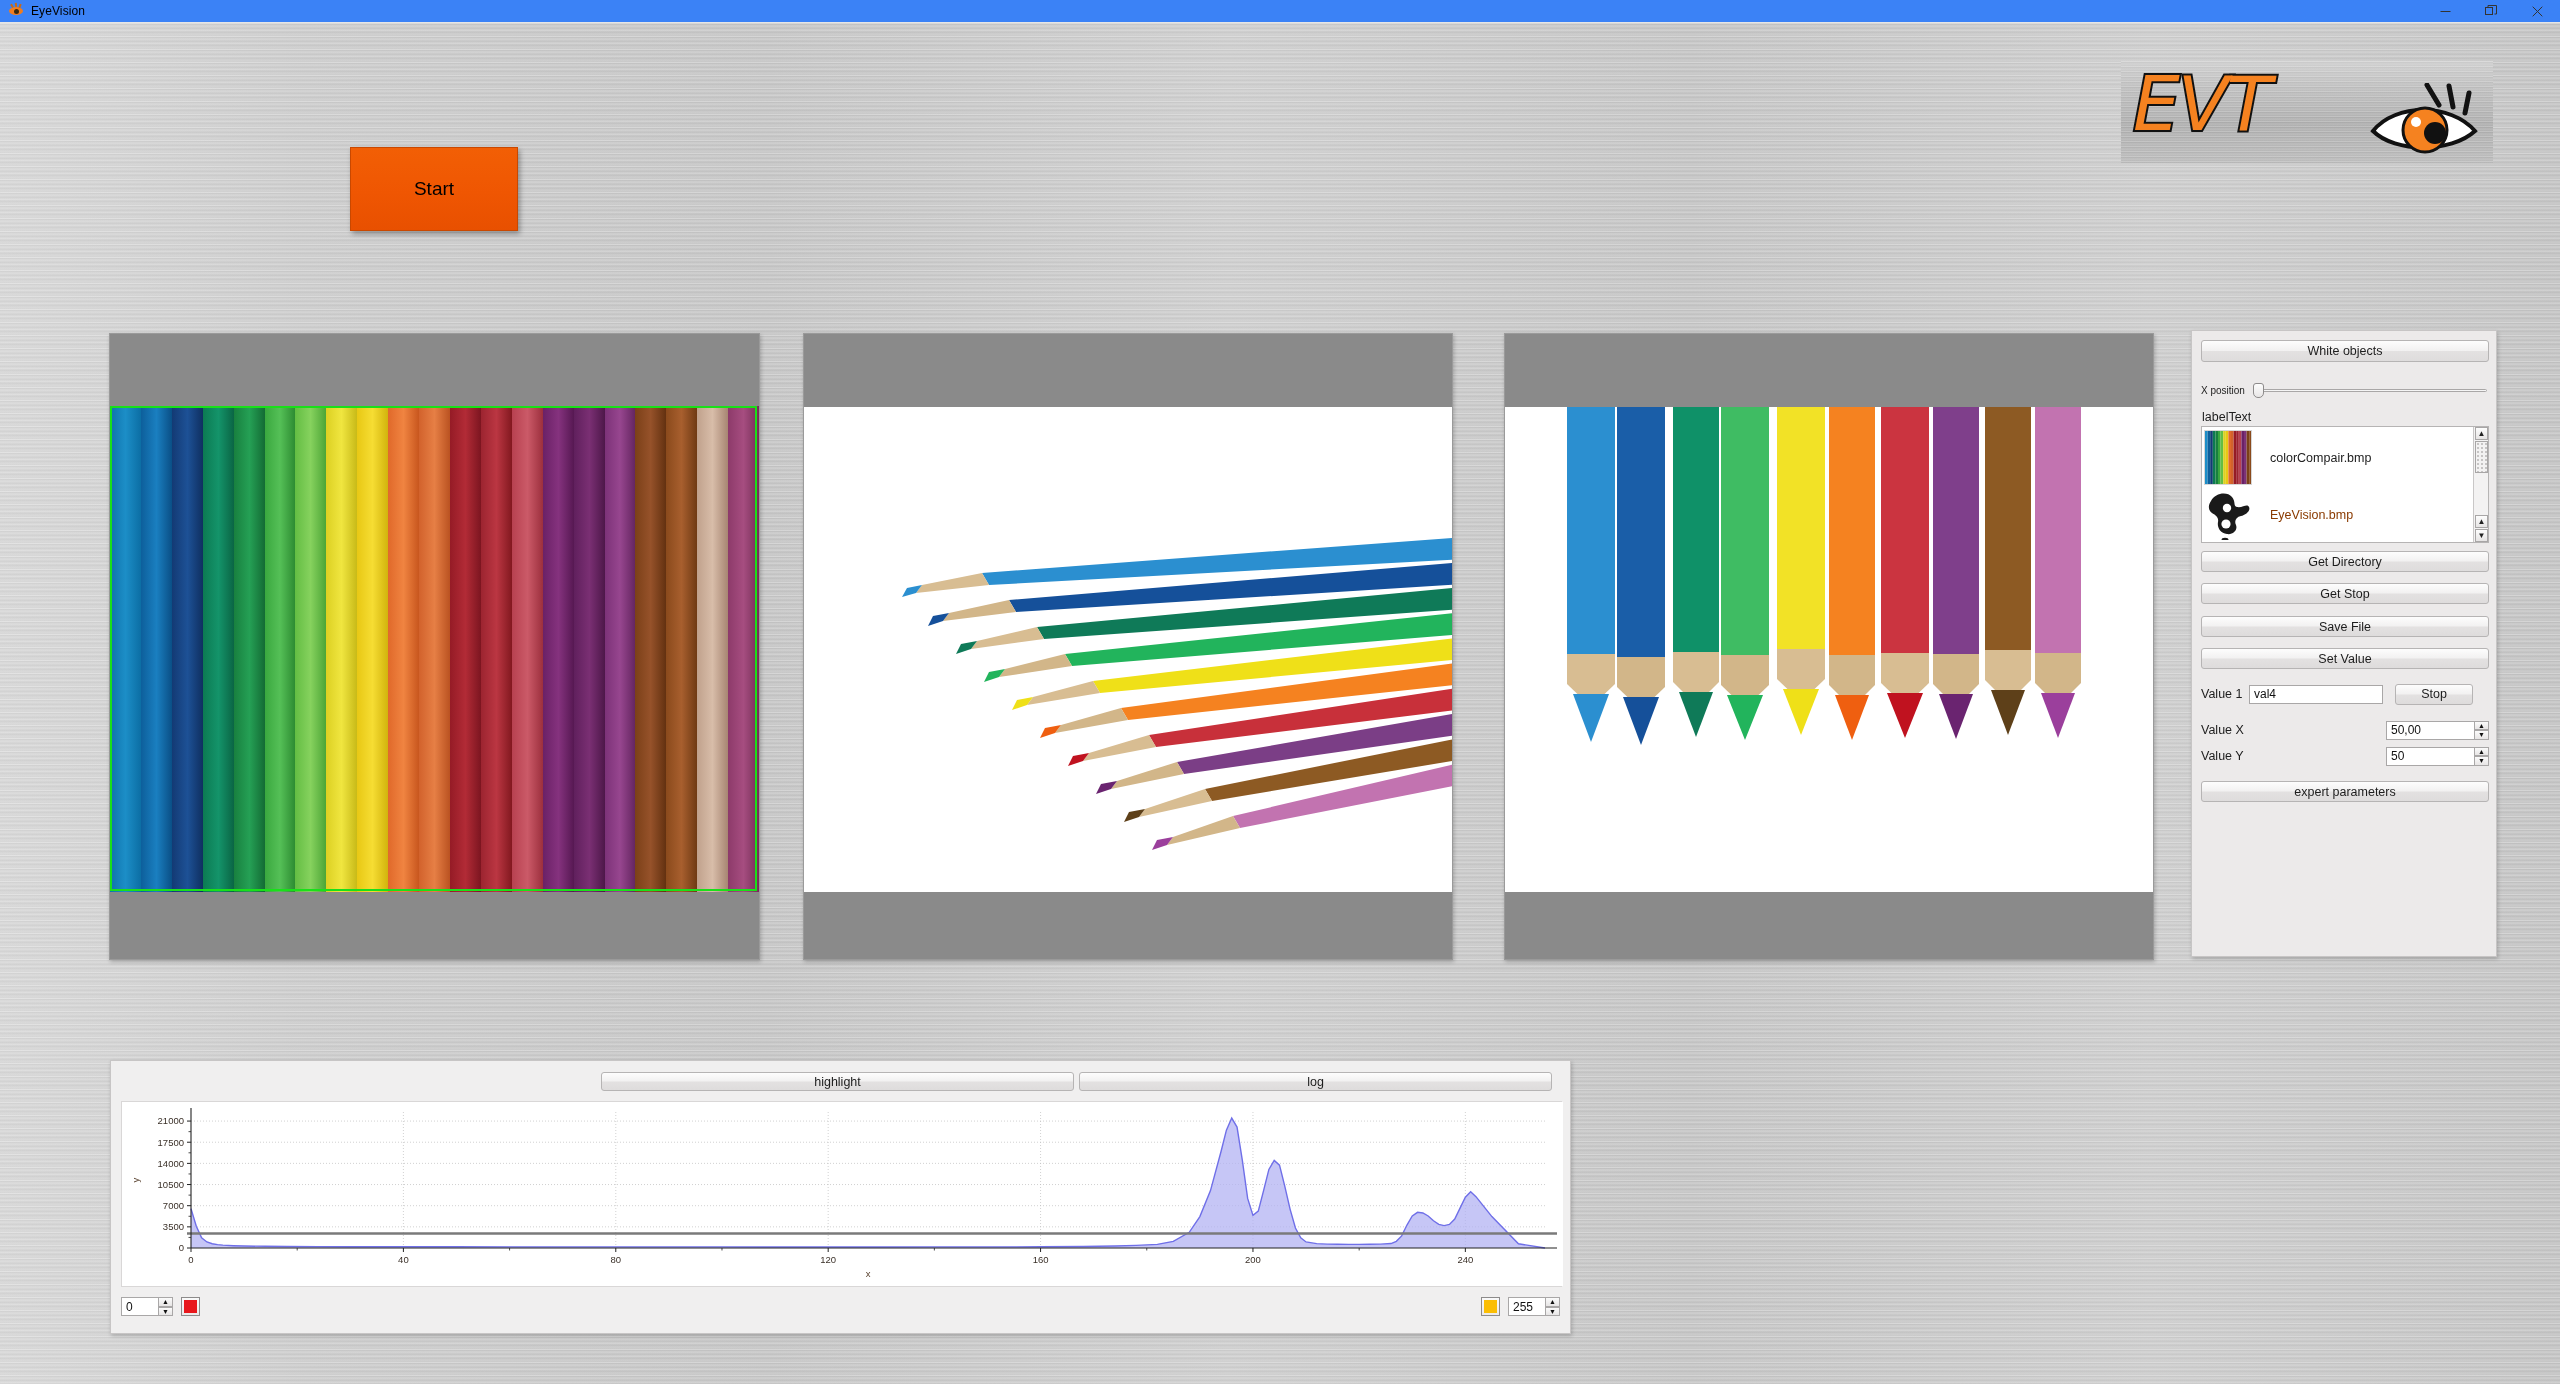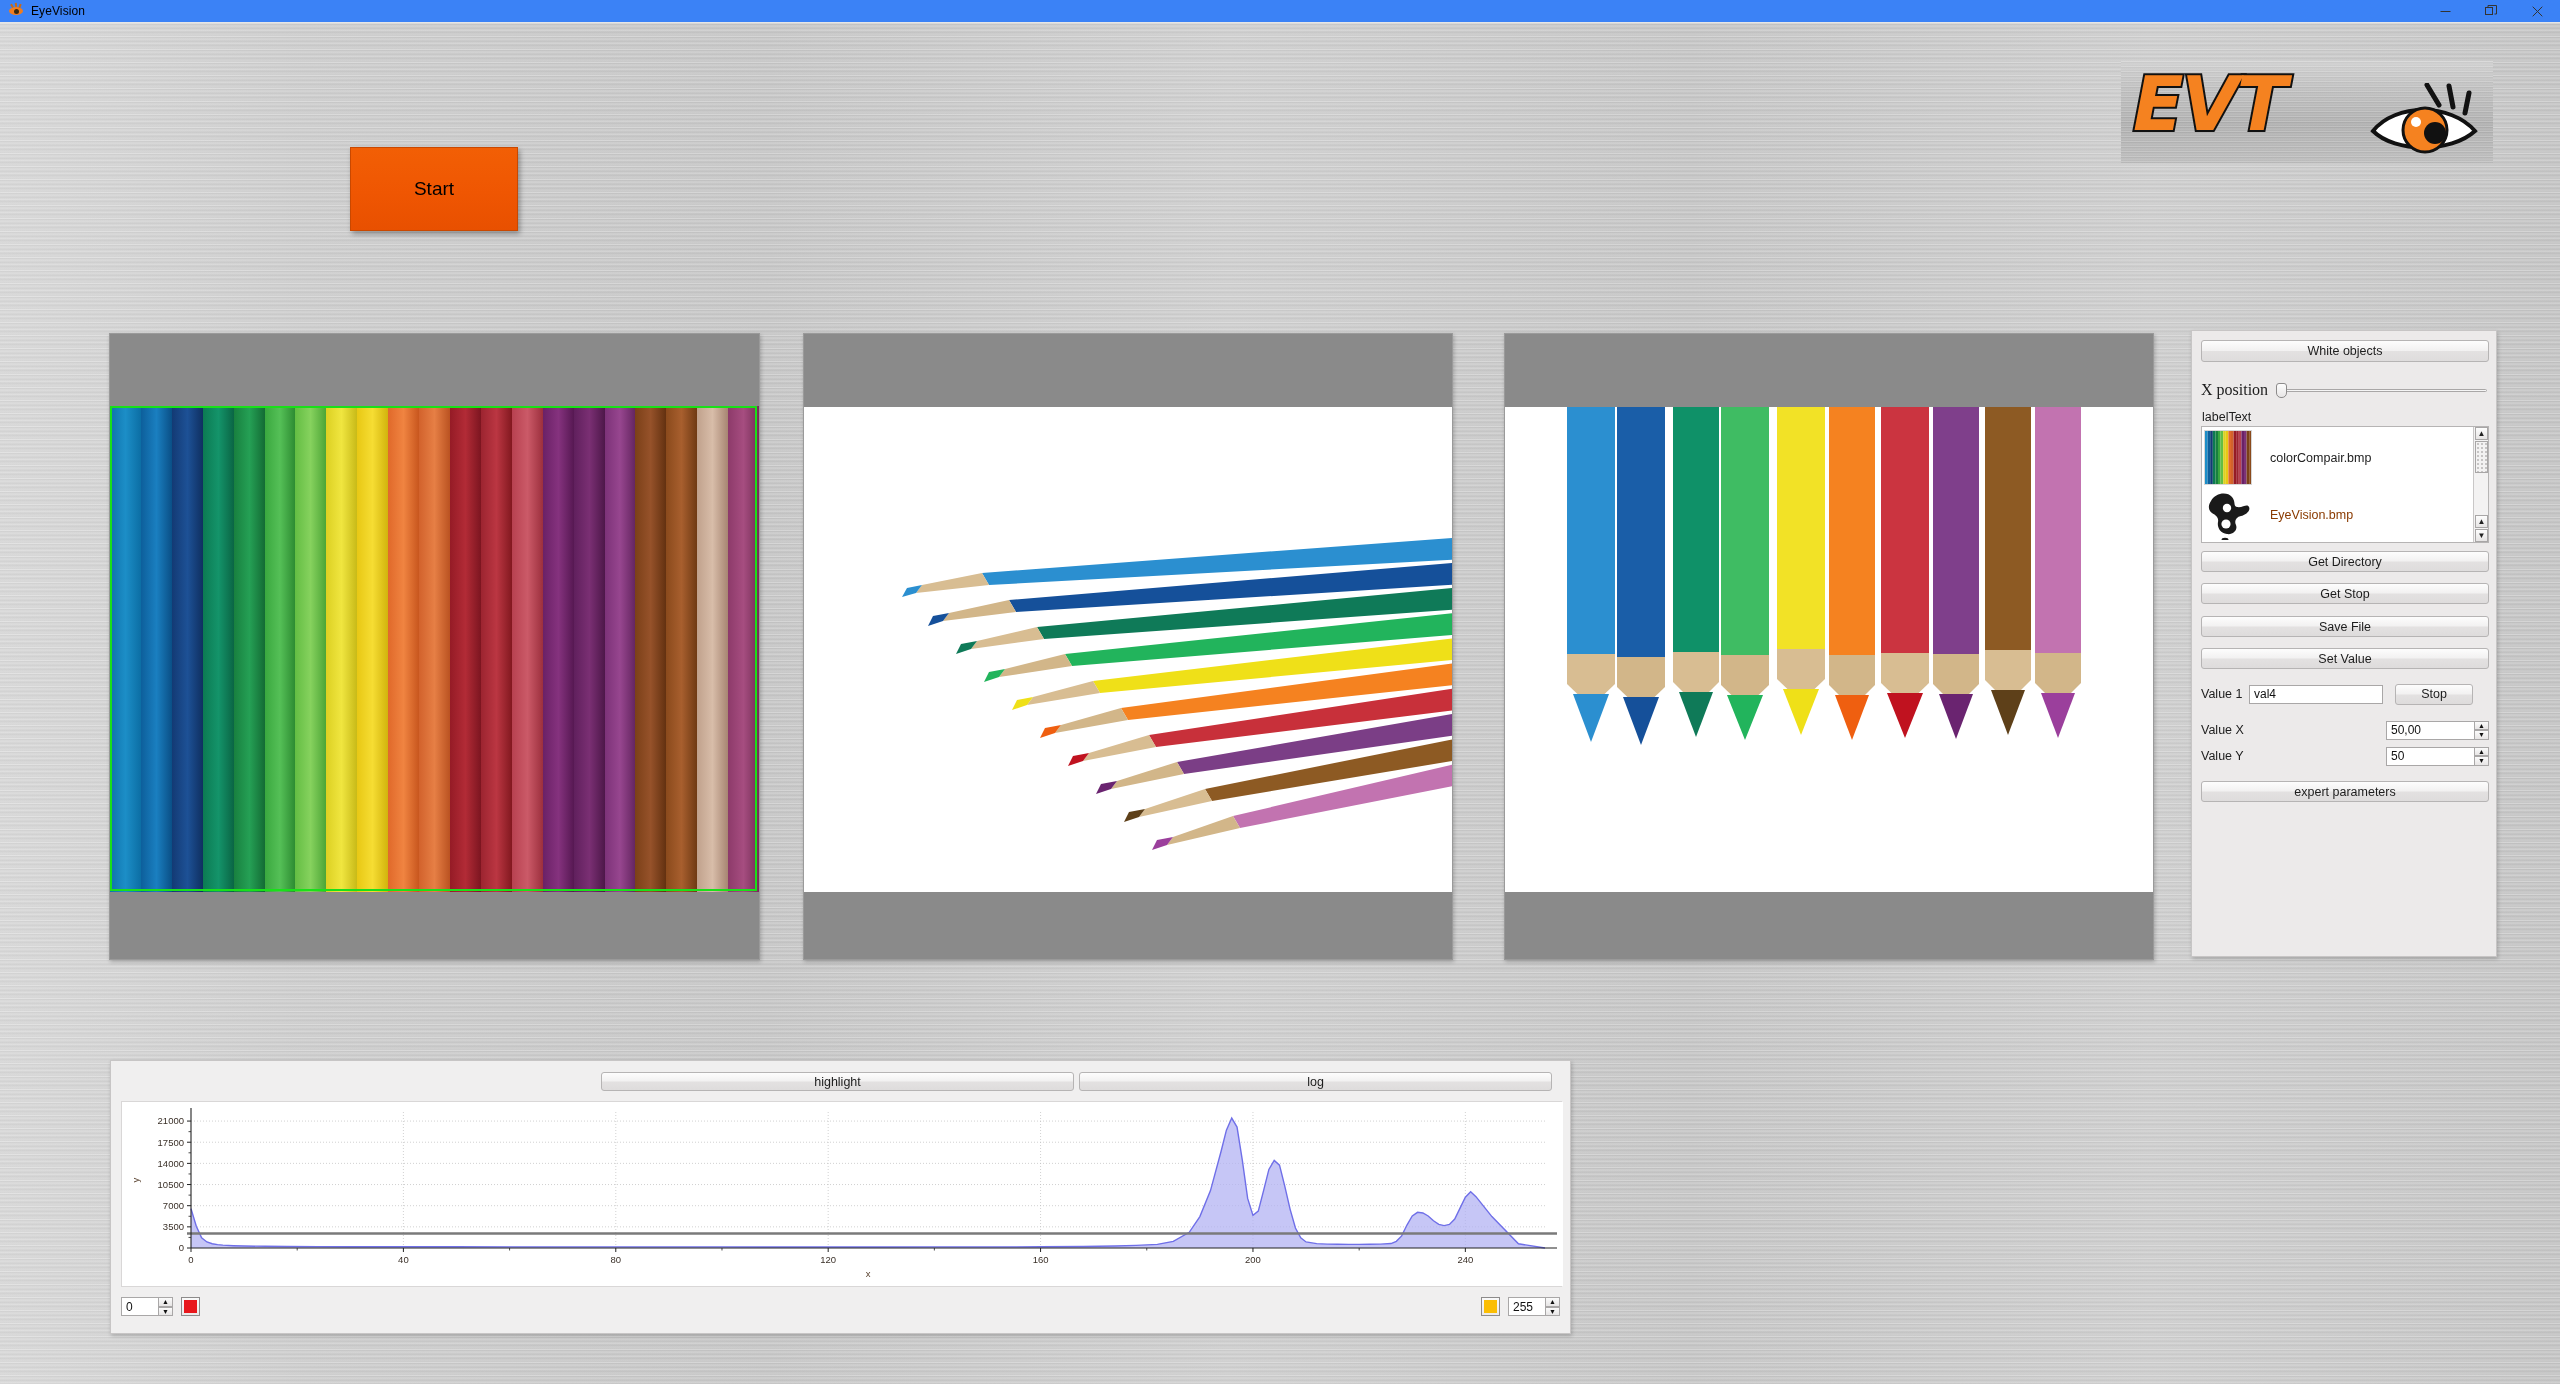--- a/index.html
+++ b/index.html
@@ -95,21 +95,21 @@
       repeating-linear-gradient(180deg,
         rgba(255,255,255,0.40) 0px, rgba(255,255,255,0) 1px,
         rgba(0,0,0,0.06) 2px, rgba(255,255,255,0.26) 3px,
         rgba(0,0,0,0.04) 4px, rgba(255,255,255,0.10) 5px),
       linear-gradient(180deg,#d2d2d2 0%, #c0c0c0 28%, #b0b0b0 62%, #bdbdbd 100%);
     overflow: hidden;
   }
   #evt-wordmark {
     position: absolute; left: 12px; top: 6px;
     font-family: "DejaVu Sans", sans-serif;
-    font-size: 74px; font-weight: 700; font-style: italic;
+    font-size: 74px; font-weight: 400; font-style: italic;
     color: #f58220; letter-spacing: -2px;
     -webkit-text-stroke: 4px #111;
     paint-order: stroke fill;
     line-height: 1;
   }
   #evt-eye { position: absolute; left: 248px; top: 22px; width: 118px; height: 74px; }
 
   
   .img-panel {
     position: absolute; top: 310px; height: 627px;
@@ -147,21 +147,21 @@
   .ui-btn {
     display: flex; align-items: center; justify-content: center;
     background: linear-gradient(180deg,#fdfdfd 0%, #f2f1f1 48%, #e3e1e1 52%, #dedcdc 100%);
     border: 1px solid #b6b4b4;
     border-radius: 3px;
     font-size: 12.5px; color: #1d1d1d;
     cursor: pointer; user-select: none;
   }
   #sp-white-objects { position: absolute; left: 9px; top: 9px; width: 288px; height: 22px; }
   #sp-xpos-row { position: absolute; left: 9px; top: 50px; width: 290px; height: 18px; display:flex; align-items:center; }
-  #sp-xpos-label { font-size: 16px; color: #1d1d1d; margin-right: 8px; white-space: nowrap; font-family: Liberation Serif, serif; }
+  #sp-xpos-label { font-size: 10px; color: #1d1d1d; margin-right: 8px; white-space: nowrap; }
   #sp-slider { position: relative; flex: 1 1 auto; height: 16px; }
   #sp-slider .track {
     position: absolute; left: 8px; right: 4px; top: 7px; height: 3px;
     background: #f5f5f5; border: 1px solid #a9a7a7; border-radius: 2px;
   }
   #sp-slider .thumb {
     position: absolute; left: 0px; top: 1px; width: 11px; height: 15px;
     background: linear-gradient(180deg,#fdfdfd,#e8e6e6);
     border: 1px solid #8d8b8b;
     border-radius: 3px 3px 5px 5px;

